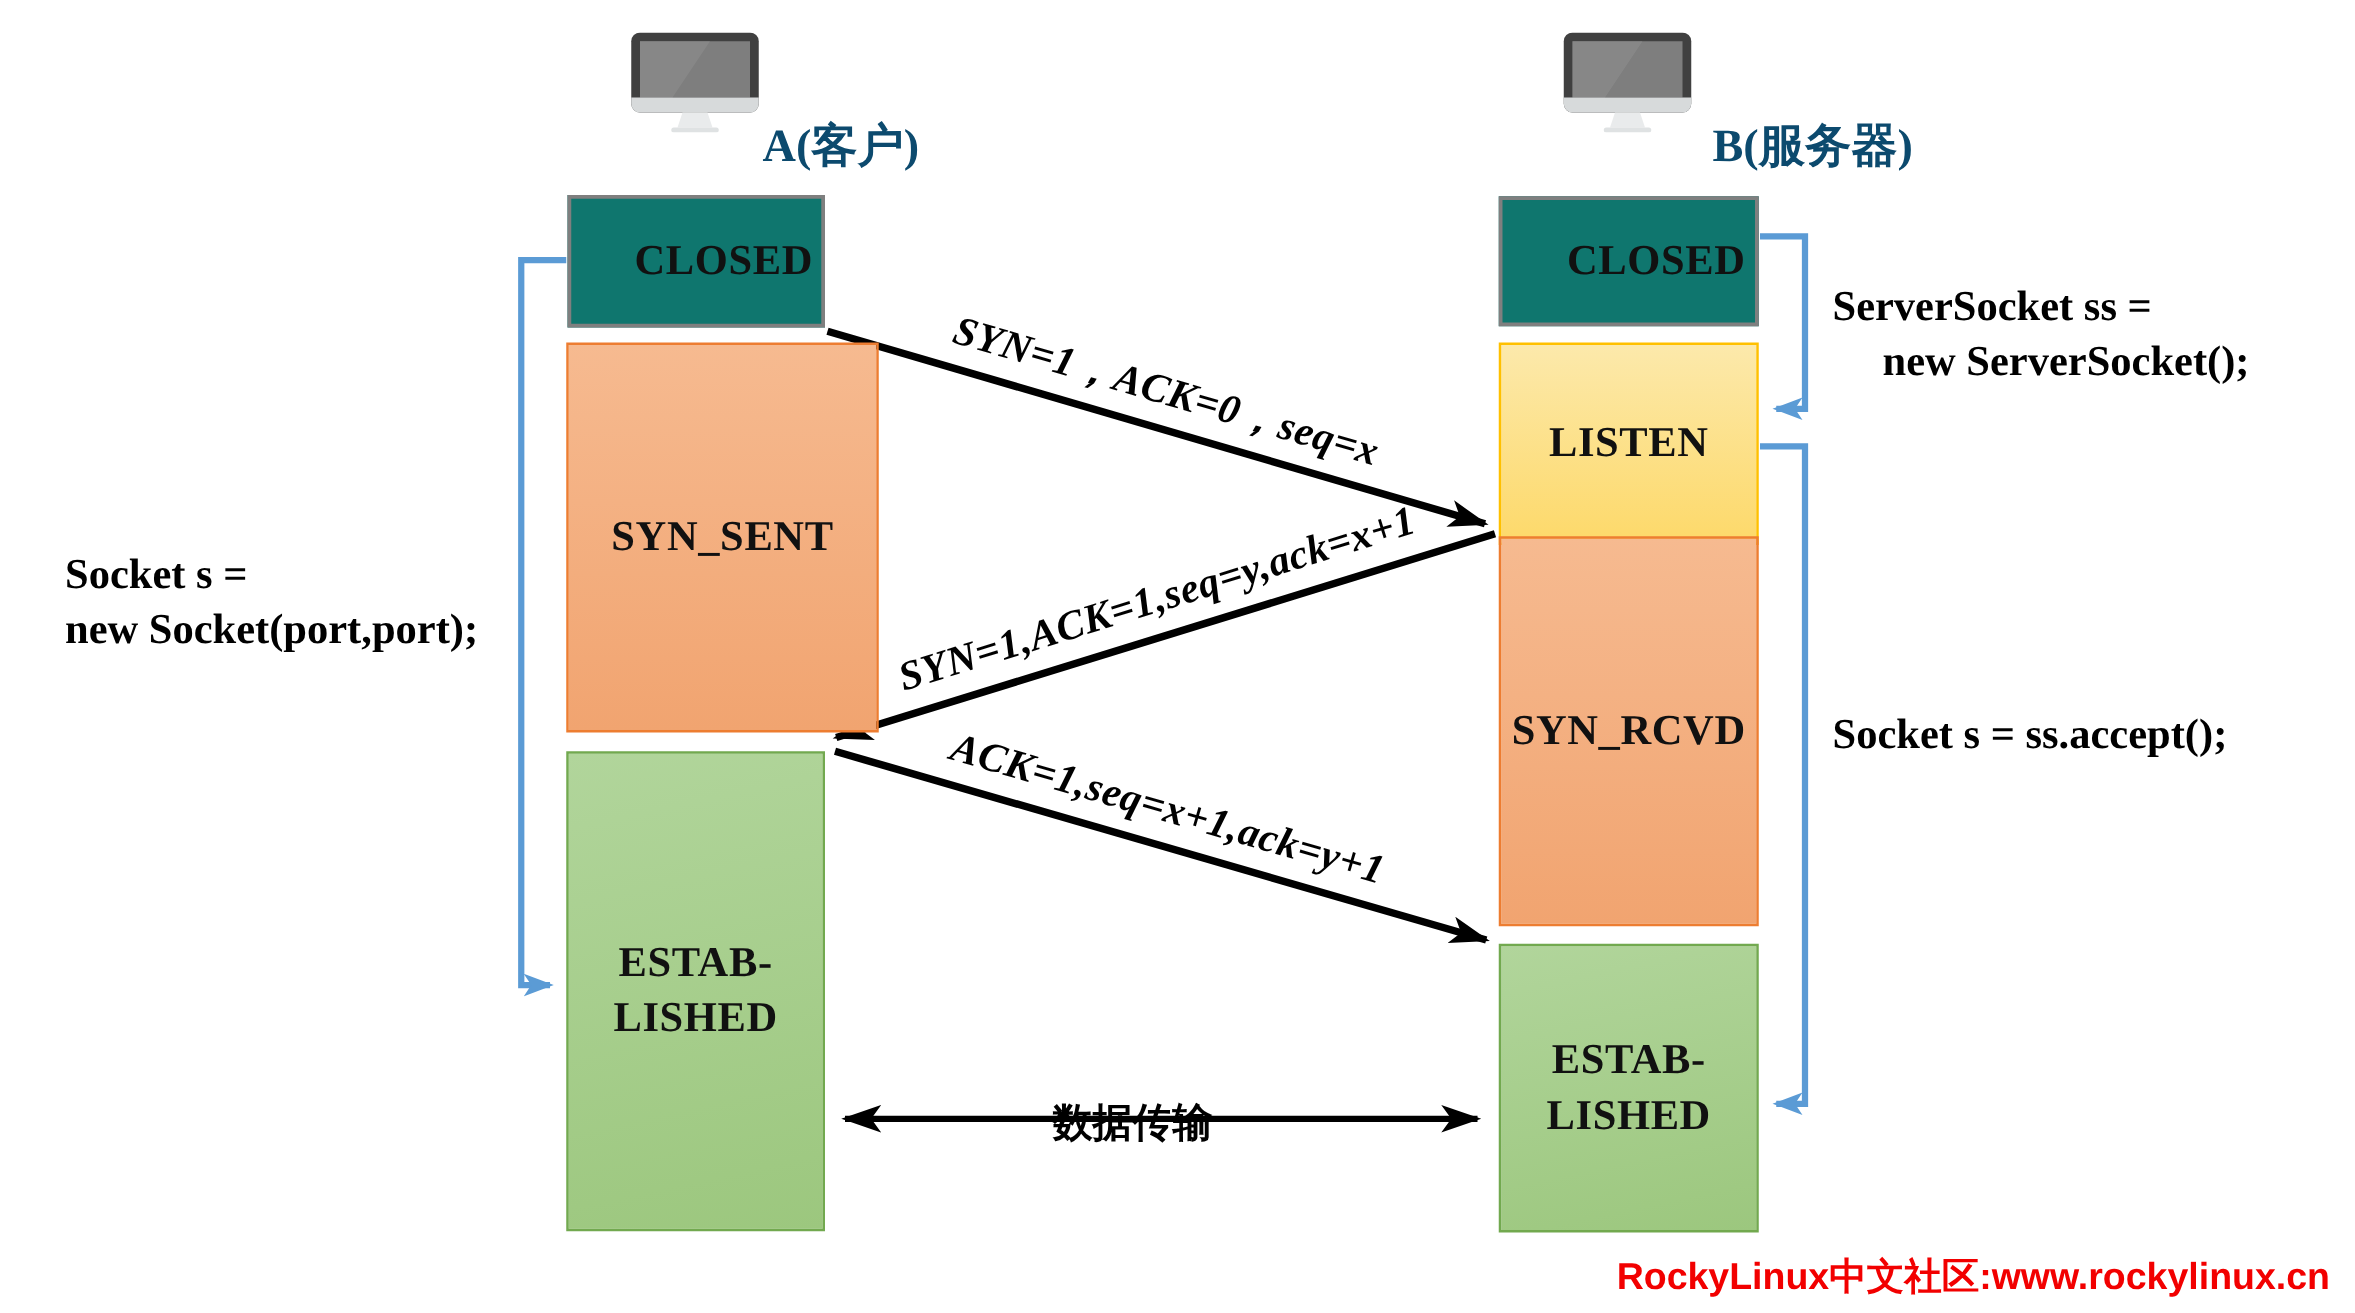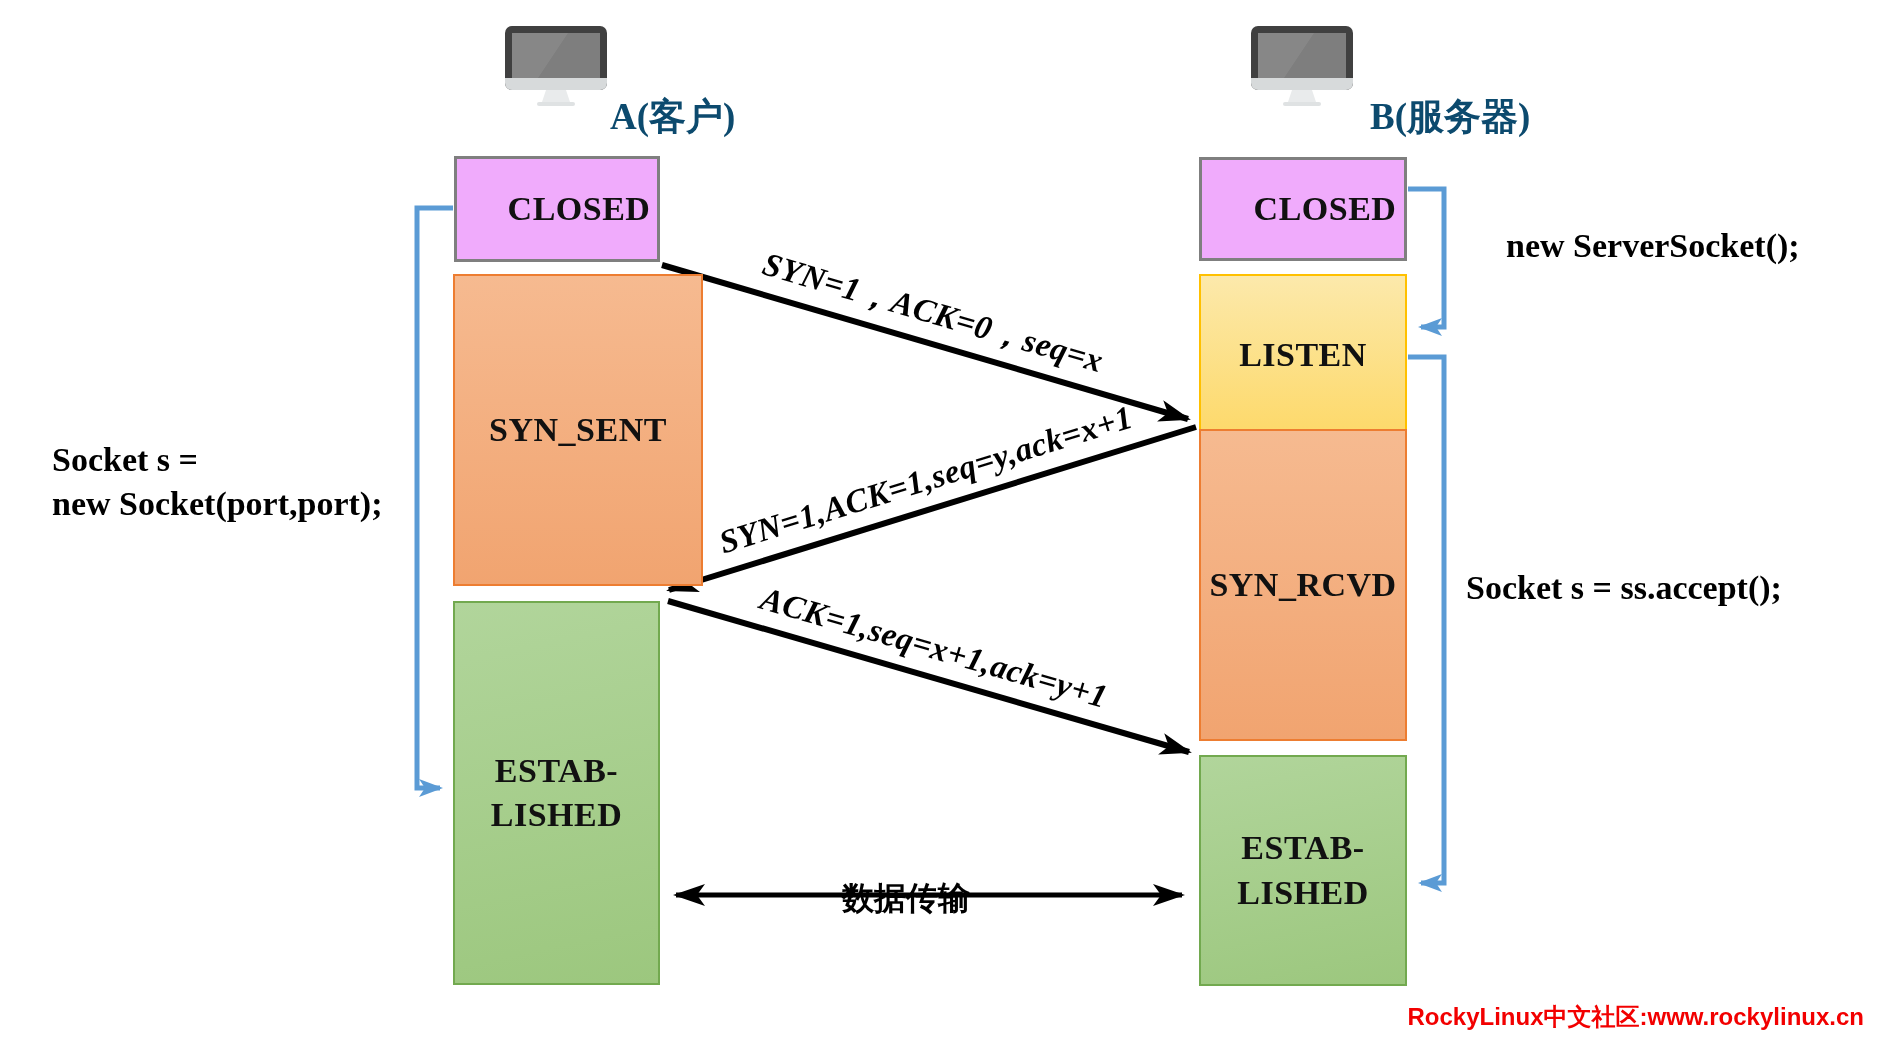--- a/index.html
+++ b/index.html
@@ -4,33 +4,33 @@
 <style>
   html,body{margin:0;padding:0;background:#ffffff;}
   .canvas{position:relative;width:1884px;height:1050px;background:#ffffff;overflow:hidden;
           font-family:"Liberation Serif",serif;}
   .overlay{position:absolute;left:0;top:0;width:1884px;height:1050px;}
   .monitor{position:absolute;}
   .actor-label{position:absolute;font-weight:bold;font-size:37px;color:#0c4a6e;white-space:nowrap;margin-top:36px;}
   .state{position:absolute;box-sizing:border-box;display:flex;flex-direction:column;
          align-items:center;justify-content:center;text-align:center;
          font-weight:bold;font-size:34px;color:#111;line-height:1.3;letter-spacing:.5px;}
-  .state.gray  {background:#f0abfc;border:3px solid #7f7f7f;padding-left:44px;}
+  .state.gray  {background:#0f766e;border:3px solid #7f7f7f;padding-left:44px;}
   .state.orange{background:linear-gradient(180deg,#f6ba90 0%,#f1a470 100%);border:2px solid #ed7d31;}
   .state.yellow{background:linear-gradient(180deg,#fce9ab 0%,#fdd96a 100%);border:2px solid #ffc000;}
   .state.green {background:linear-gradient(168deg,#b1d59b 0%,#9cc77e 100%);border:2px solid #72a94f;}
   .msg-label{position:absolute;white-space:nowrap;font-weight:bold;font-style:italic;
              font-size:33px;color:#000;letter-spacing:.5px;}
   .data-label{position:absolute;transform:translate(-50%,-50%);white-space:nowrap;
               font-family:"Liberation Sans",sans-serif;font-weight:bold;font-size:32px;color:#000;margin-top:40px;}
   .code-block{position:absolute;font-weight:bold;font-size:34px;color:#000;
               line-height:1.3;white-space:nowrap;}
   .code-indent{padding-left:8px;margin-left:32px;}
   .footer{position:absolute;right:20px;top:1001px;font-family:"Liberation Sans",sans-serif;
-          font-weight:bold;font-size:24px;color:#f20000;white-space:nowrap;}
+          font-weight:bold;font-size:30px;color:#f20000;white-space:nowrap;}
 </style>
 </head>
 <body>
 
 <div class="canvas">
 
   <svg class="overlay" viewBox="0 0 1884 1050" xmlns="http://www.w3.org/2000/svg">
     <defs>
       <marker id="mb" markerUnits="userSpaceOnUse" markerWidth="36" markerHeight="26" refX="29" refY="11" orient="auto-start-reverse">
         <path d="M0,0 L32,11 L0,22 L8,11 Z" fill="#000000"></path>
@@ -98,20 +98,21 @@
   <div class="msg-label" style="left:933px;top:313px;transform:translate(-50%,-50%) rotate(16.3deg);">SYN=1，ACK=0，seq=x</div>
   <div class="msg-label" style="left:926px;top:480px;transform:translate(-50%,-50%) rotate(-17.2deg);">SYN=1,ACK=1,seq=y,ack=x+1</div>
   <div class="msg-label" style="left:934px;top:648px;transform:translate(-50%,-50%) rotate(16.2deg);">ACK=1,seq=x+1,ack=y+1</div>
   <div class="data-label" style="left:906px;top:859px;">数据传输</div>
 
   <div class="code-block" style="left:52px;top:438px;">
     <div>Socket s =</div>
     <div>new Socket(port,port);</div>
   </div>
   <div class="code-block" style="left:1466px;top:224px;">
+    <div>ServerSocket ss =</div>
     <div class="code-indent">new ServerSocket();</div>
   </div>
   <div class="code-block" style="left:1466px;top:566px;">
     <div>Socket s = ss.accept();</div>
   </div>
 
   <div class="footer">RockyLinux中文社区:www.rockylinux.cn</div>
 
 </div>
 

